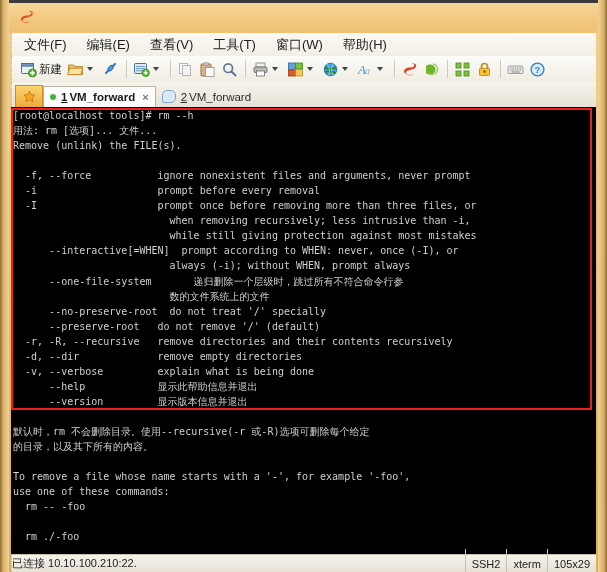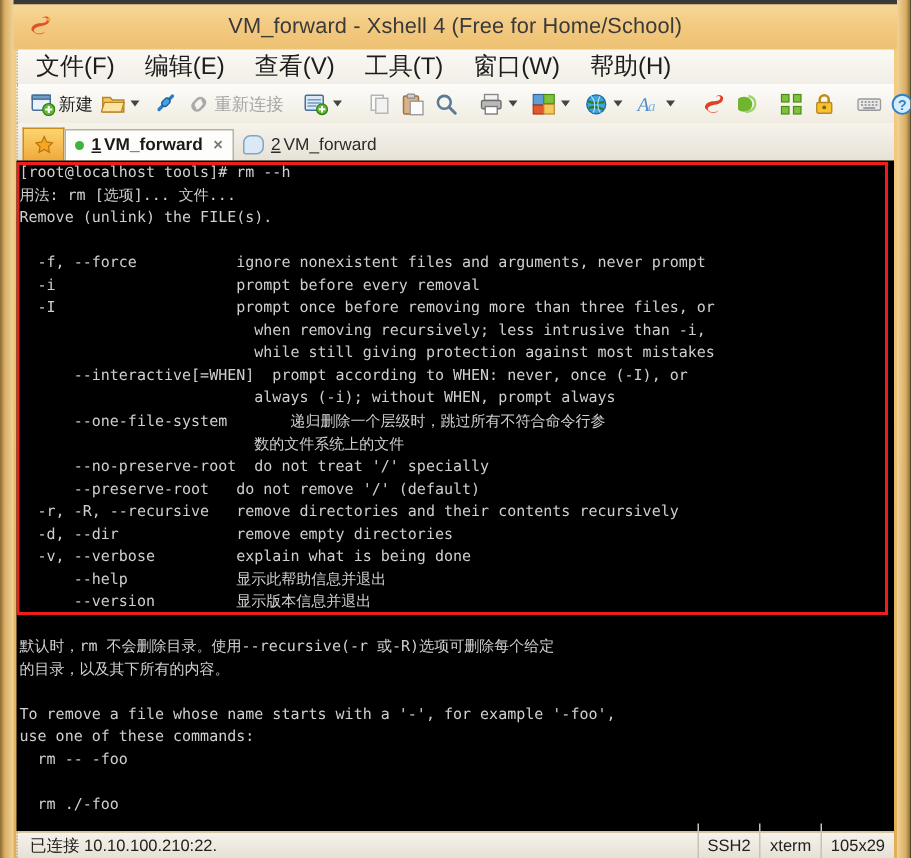--- a/index.html
+++ b/index.html
@@ -69,21 +69,21 @@
     left: 11px; right: 11px; top: 33px;
     height: 23px;
     background: linear-gradient(to bottom, #fbf9f4 0%, #f1eee6 100%);
     border-left: 1px dotted #b9b2a2;
     display: flex;
     align-items: center;
     padding-left: 12px;
     box-sizing: border-box;
   }
   .menu-item {
-    font-size: 16px;
+    font-size: 13px;
     color: #1d1d1d;
     padding: 2px 9px 2px 0;
     margin-right: 11px;
     white-space: nowrap;
     cursor: default;
     text-align: center;
   }
 
   
   .toolbar {
@@ -234,21 +234,21 @@
     height: 18px;
     background: linear-gradient(to bottom, #f6f3ec 0%, #e6e1d4 100%);
     border-top: 1px solid #c8c2b3;
     border-left: 1px dotted #b9b2a2;
     display: flex;
     align-items: center;
     font-size: 11px;
     color: #222;
     box-sizing: border-box;
   }
-  .status-left { padding-left: 8px; flex: 1 1 auto; white-space: nowrap; }
+  .status-left { padding-left: 0; flex: 1 1 auto; white-space: nowrap; }
   .status-cell {
     border-left: 1px solid #c8c2b3;
     padding: 8px 6px;
     white-space: nowrap;
     height: 14px;
     display: flex;
     align-items: center;
   }
 </style>
 </head>
@@ -260,21 +260,20 @@
   <div class="frame-left"></div>
   <div class="frame-right"></div>
 
   <div class="titlebar">
     <div class="title-icon">
       <svg viewBox="0 0 20 20" width="20" height="20">
         <path d="M5 13 C3 12 4 9 7 8 C10 7 13 8 14 6 C15 4 13 3 11 4 C13 2 17 3 16 6 C15 9 11 9 8 10 C5 11 5 13 7 14 C9 15 12 14 13 13 C12 15 8 16 5 13 Z" fill="#e0522a"></path>
         <circle cx="15.5" cy="5" r="1.2" fill="#f9a13a"></circle>
       </svg>
     </div>
-    <div class="title-text">VM_forward - Xshell 4 (Free for Home/School)</div>
   </div>
 
   <div class="menubar">
     <div class="menu-item">文件(F)</div>
     <div class="menu-item">编辑(E)</div>
     <div class="menu-item">查看(V)</div>
     <div class="menu-item">工具(T)</div>
     <div class="menu-item">窗口(W)</div>
     <div class="menu-item">帮助(H)</div>
   </div>
@@ -299,27 +298,20 @@
       <span class="tb-caret"></span>
     </div>
 
     <div class="tb-btn">
       <svg class="tb-icon" viewBox="0 0 17 17">
         <path d="M4 12 l3-3 M10 6 l3-3" stroke="#2a7fc4" stroke-width="2.2" stroke-linecap="round"></path>
         <rect x="5.6" y="5.2" width="6" height="4" rx="2" transform="rotate(-45 8.6 7.2)" fill="#49a0e0" stroke="#1c5f99" stroke-width="0.9"></rect>
       </svg>
     </div>
 
-    <div class="tb-btn">
-      <svg class="tb-icon" viewBox="0 0 17 17">
-        <path d="M6 11 a3 3 0 0 1 0-4.2 l1.8-1.8 a3 3 0 0 1 4.2 4.2 l-0.9 0.9" fill="none" stroke="#aaa" stroke-width="1.6" stroke-linecap="round"></path>
-        <path d="M11 6 a3 3 0 0 1 0 4.2 l-1.8 1.8 a3 3 0 0 1-4.2-4.2" fill="none" stroke="#aaa" stroke-width="1.6" stroke-linecap="round"></path>
-      </svg>
-      <span class="tb-label dim">重新连接</span>
-    </div>
 
     <div class="tb-sep"></div>
 
     <div class="tb-btn">
       <svg class="tb-icon" viewBox="0 0 17 17">
         <rect x="1.5" y="2.5" width="12" height="10" rx="1" fill="#dce9f6" stroke="#4a6f96" stroke-width="1"></rect>
         <path d="M3 5.5 h9 M3 7.6 h9 M3 9.7 h6" stroke="#6f9bc4" stroke-width="1"></path>
         <circle cx="12.7" cy="11.8" r="3.6" fill="#5fb832" stroke="#2f7a12" stroke-width="0.8"></circle>
         <path d="M12.7 9.6 v4.4 M10.5 11.8 h4.4" stroke="#fff" stroke-width="1.3"></path>
       </svg>

